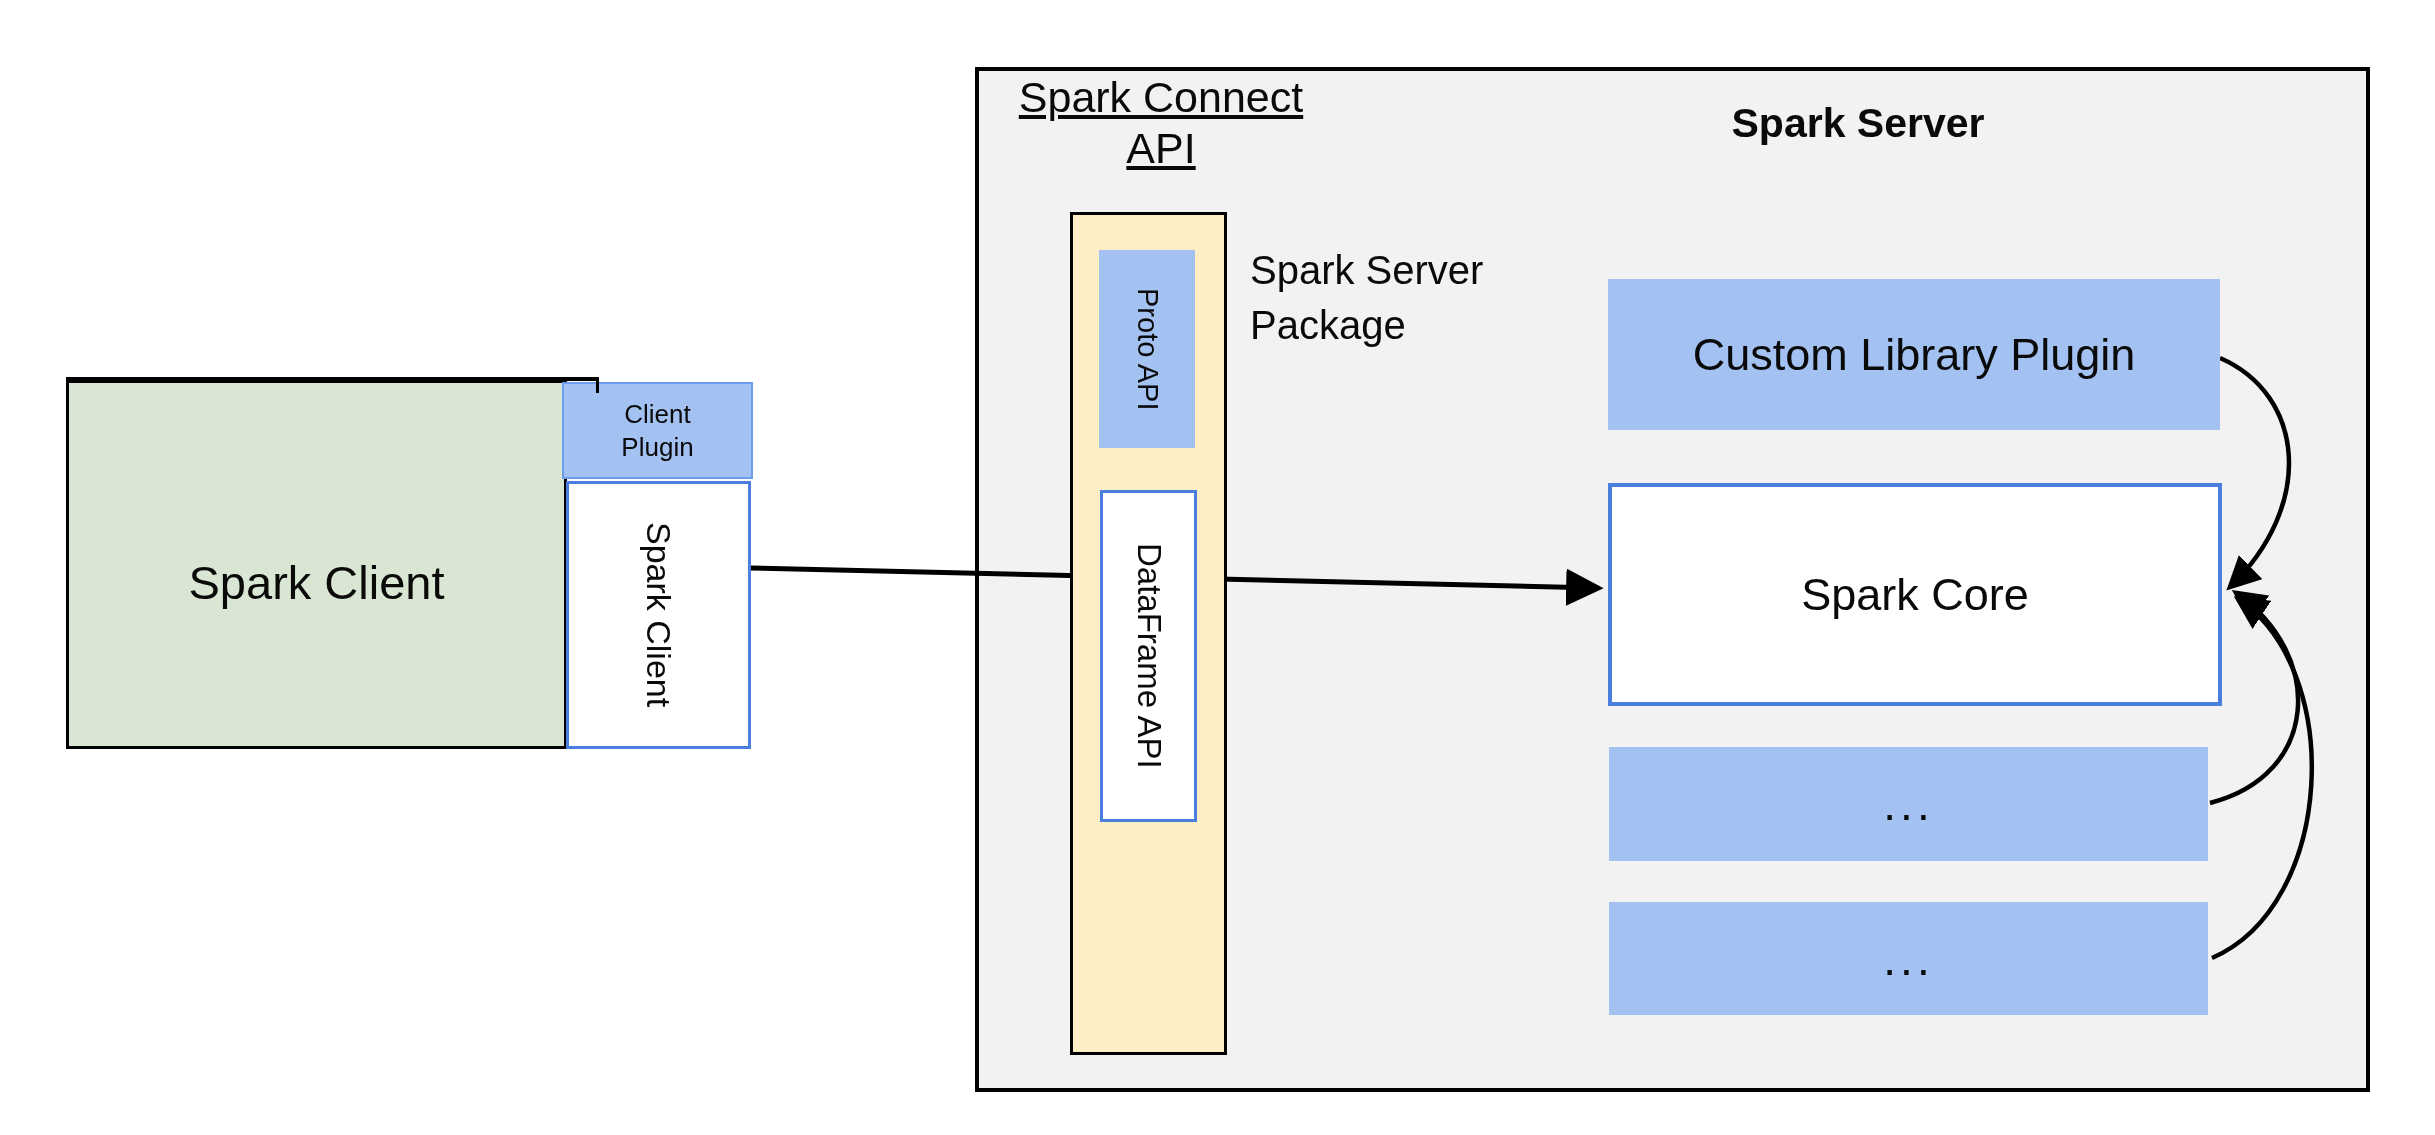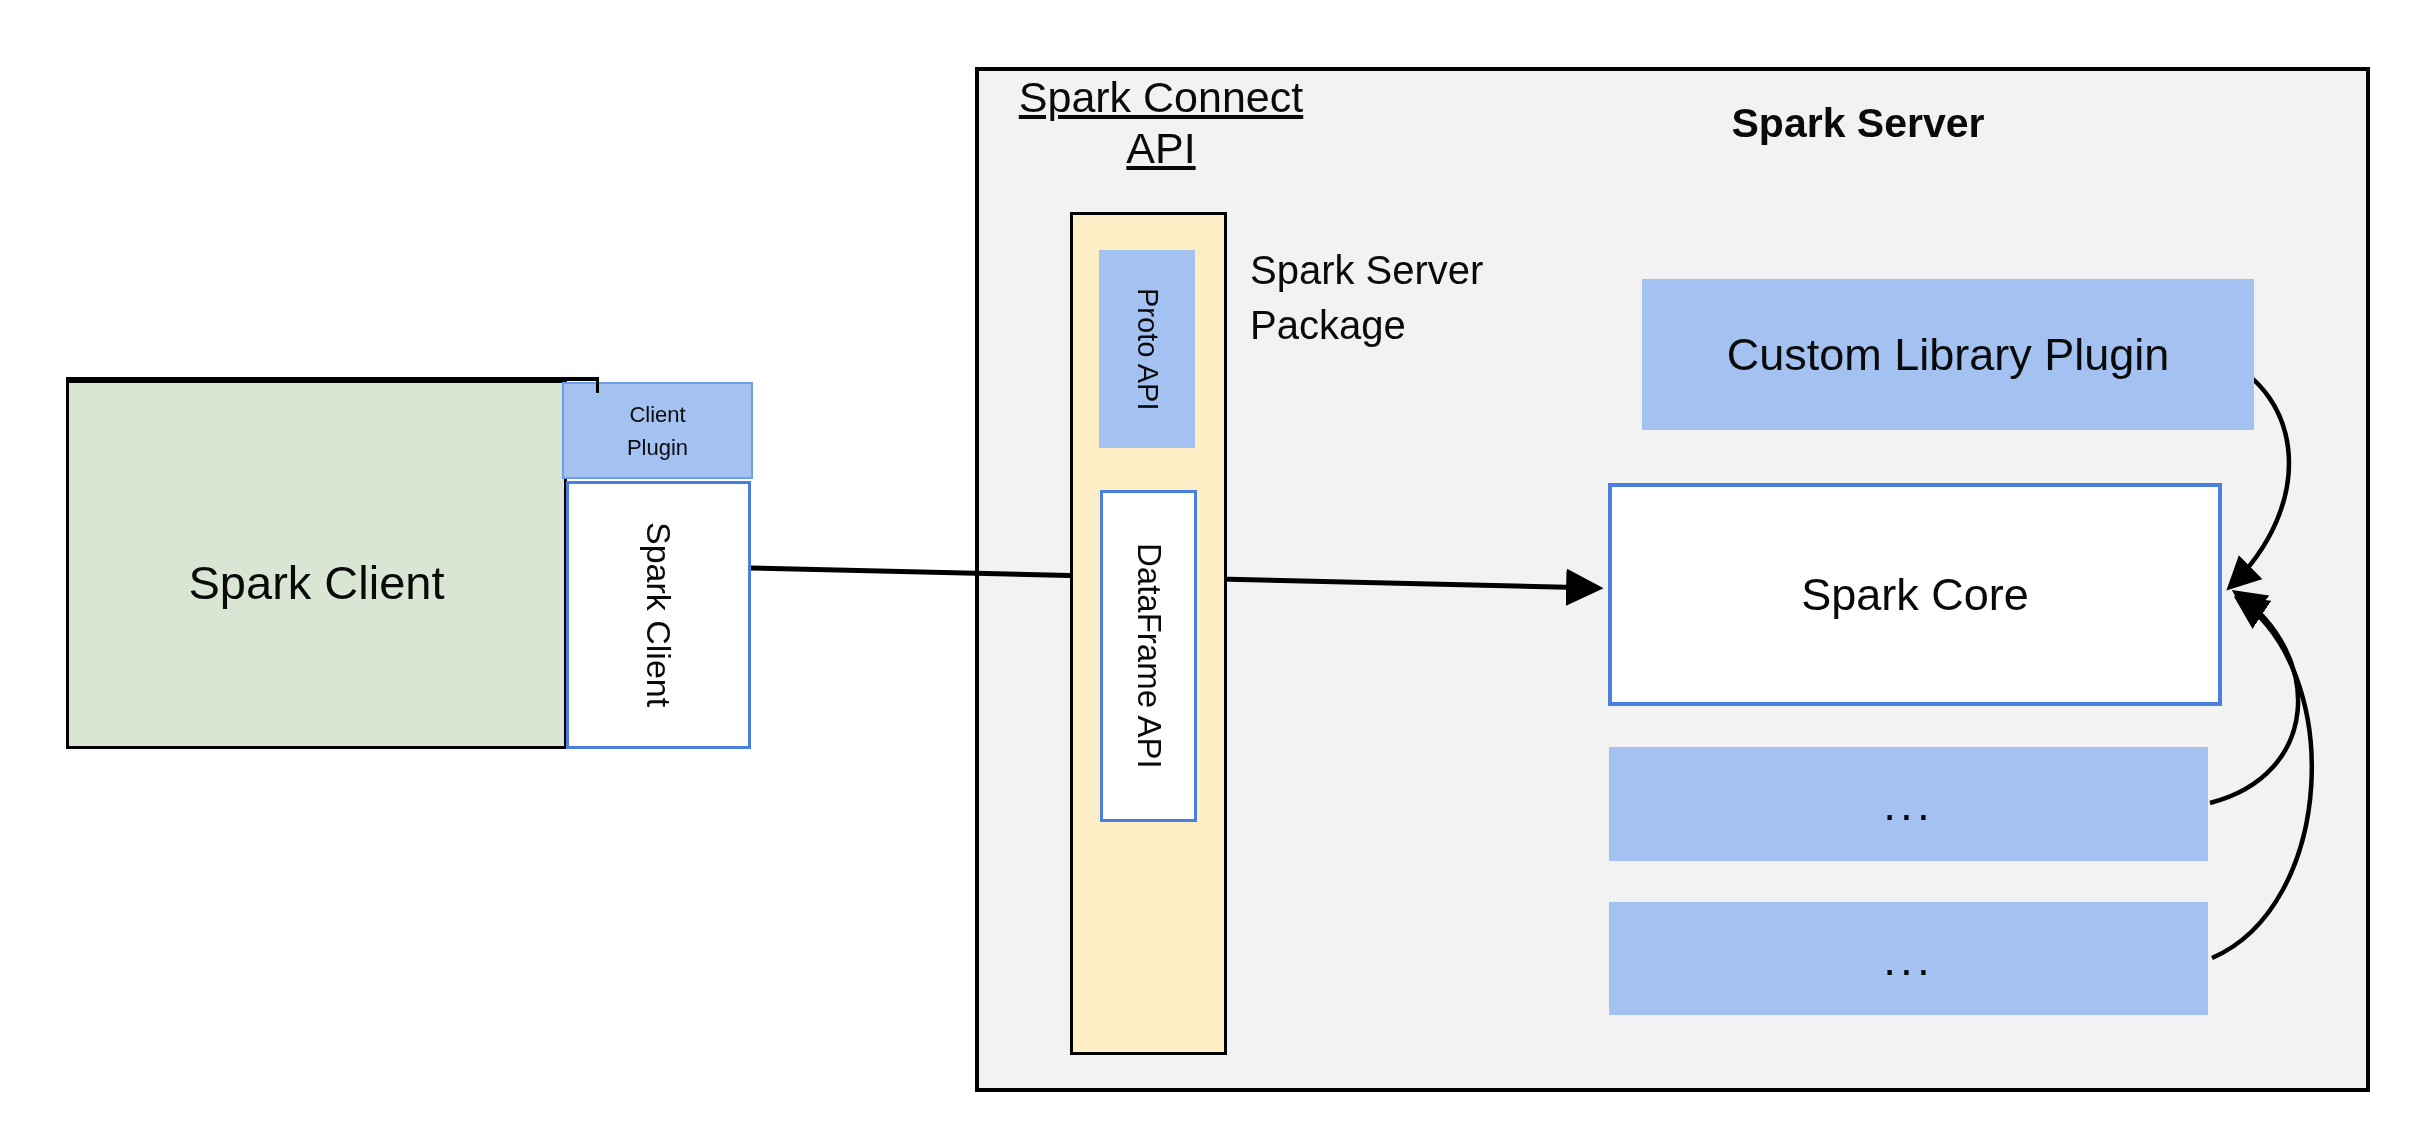--- a/index.html
+++ b/index.html
@@ -31,21 +31,21 @@
     display:flex;align-items:center;justify-content:center;text-align:center;
     font-size:47px;line-height:61px;padding-top:36px;
   }
   .border-strip{left:66px;top:377px;width:533px;height:4px;background:var(--line-black);}
   .border-tick{left:596px;top:377px;width:3px;height:16px;background:var(--line-black);}
 
   .client-package{
     left:562px;top:382px;width:191px;height:97px;
     background:var(--accent-blue);border:2px solid var(--package-border-blue);
     display:flex;flex-direction:column;align-items:center;justify-content:center;
-    text-align:center;font-size:22px;line-height:33px;
+    text-align:center;font-size:26px;line-height:33px;
   }
   .spark-client-box{
     left:566px;top:481px;width:185px;height:268px;
     background:#fff;border:3px solid var(--box-border-blue);
     display:flex;align-items:center;justify-content:center;
   }
   .vtext{writing-mode:vertical-rl;text-orientation:mixed;white-space:nowrap;}
   .spark-client-box .vtext{font-size:34px;}
 
   .connect-title{
@@ -74,21 +74,21 @@
   }
   .dataframe-box .vtext{font-size:33px;}
 
   .library-caption{
     left:1250px;top:243px;width:420px;font-size:40px;line-height:55px;
   }
 
   .plugin-box{
     left:1608px;top:279px;width:612px;height:151px;
     background:var(--accent-blue);
-    display:flex;align-items:center;justify-content:center;font-size:45px;margin-left:34px;
+    display:flex;align-items:center;justify-content:center;font-size:45px;
   }
   .core-box{
     left:1608px;top:483px;width:614px;height:223px;
     background:#fff;border:4px solid var(--box-border-blue);
     display:flex;align-items:center;justify-content:center;font-size:45px;
   }
   .slot-box{
     left:1609px;width:599px;height:114px;background:var(--accent-blue);
     display:flex;align-items:center;justify-content:center;
     font-size:46px;letter-spacing:4px;

